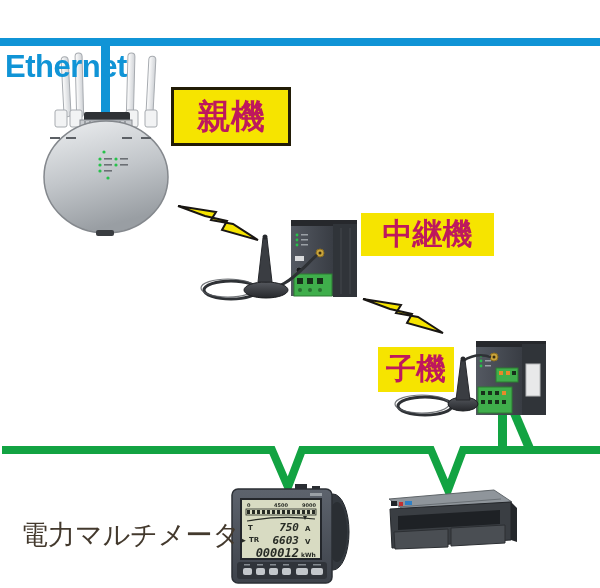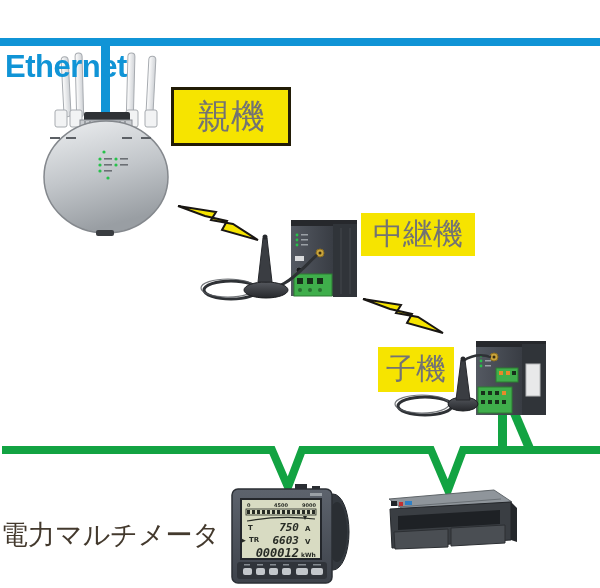--- a/index.html
+++ b/index.html
@@ -9,26 +9,26 @@
     overflow:hidden;
     font-family:"Liberation Sans","DejaVu Sans",sans-serif;
   }
   .scene { position:absolute; left:0; top:0; width:600px; height:588px; }
   .net-label { position:absolute; font-weight:800; white-space:nowrap;margin-top:48px; }
   .net-label.eth { left:5px; top:1px; font-size:31px; color:var(--ethernet_blue); letter-spacing:-0.5px; }
   .net-label.mod { left:4px; top:399px; font-size:29px; color:var(--modbus_green); letter-spacing:-0.5px; }
   .tag {
     position:absolute; background:var(--label_yellow);
     display:flex; align-items:center; justify-content:center;
-    font-weight:400; color:#737373; white-space:nowrap;
+    font-weight:700; color:#be185d; white-space:nowrap;
   }
   .tag.parent   { left:171px; top:87px;  width:114px; height:53px; border:3px solid var(--label_border); font-size:34px; }
-  .tag.repeater { left:361px; top:213px; width:114px; height:43px; font-size:30px; }
+  .tag.repeater { left:361px; top:213px; width:133px; height:43px; font-size:30px; }
   .tag.child    { left:378px; top:347px; width:76px;  height:45px; font-size:30px; }
-  .caption { position:absolute; color:var(--caption_brown); font-size:27px; font-weight:500; white-space:nowrap; }
+  .caption { position:absolute; color:var(--caption_brown); font-size:27px; font-weight:500; white-space:nowrap;padding-left:20px; }
   .caption.meter  { left:1px;   top:517px; }
   .caption.remote { left:372px; top:549px; }
   .seg { font-family:"DejaVu Sans Mono","Liberation Mono",monospace; font-style:italic; font-weight:bold; fill:var(--lcd_ink); }
   .lcdsmall { font-family:"DejaVu Sans","Liberation Sans",sans-serif; font-weight:bold; fill:var(--lcd_ink); }
 </style>
 </head>
 <body>
 
 <div class="canvas">
 

